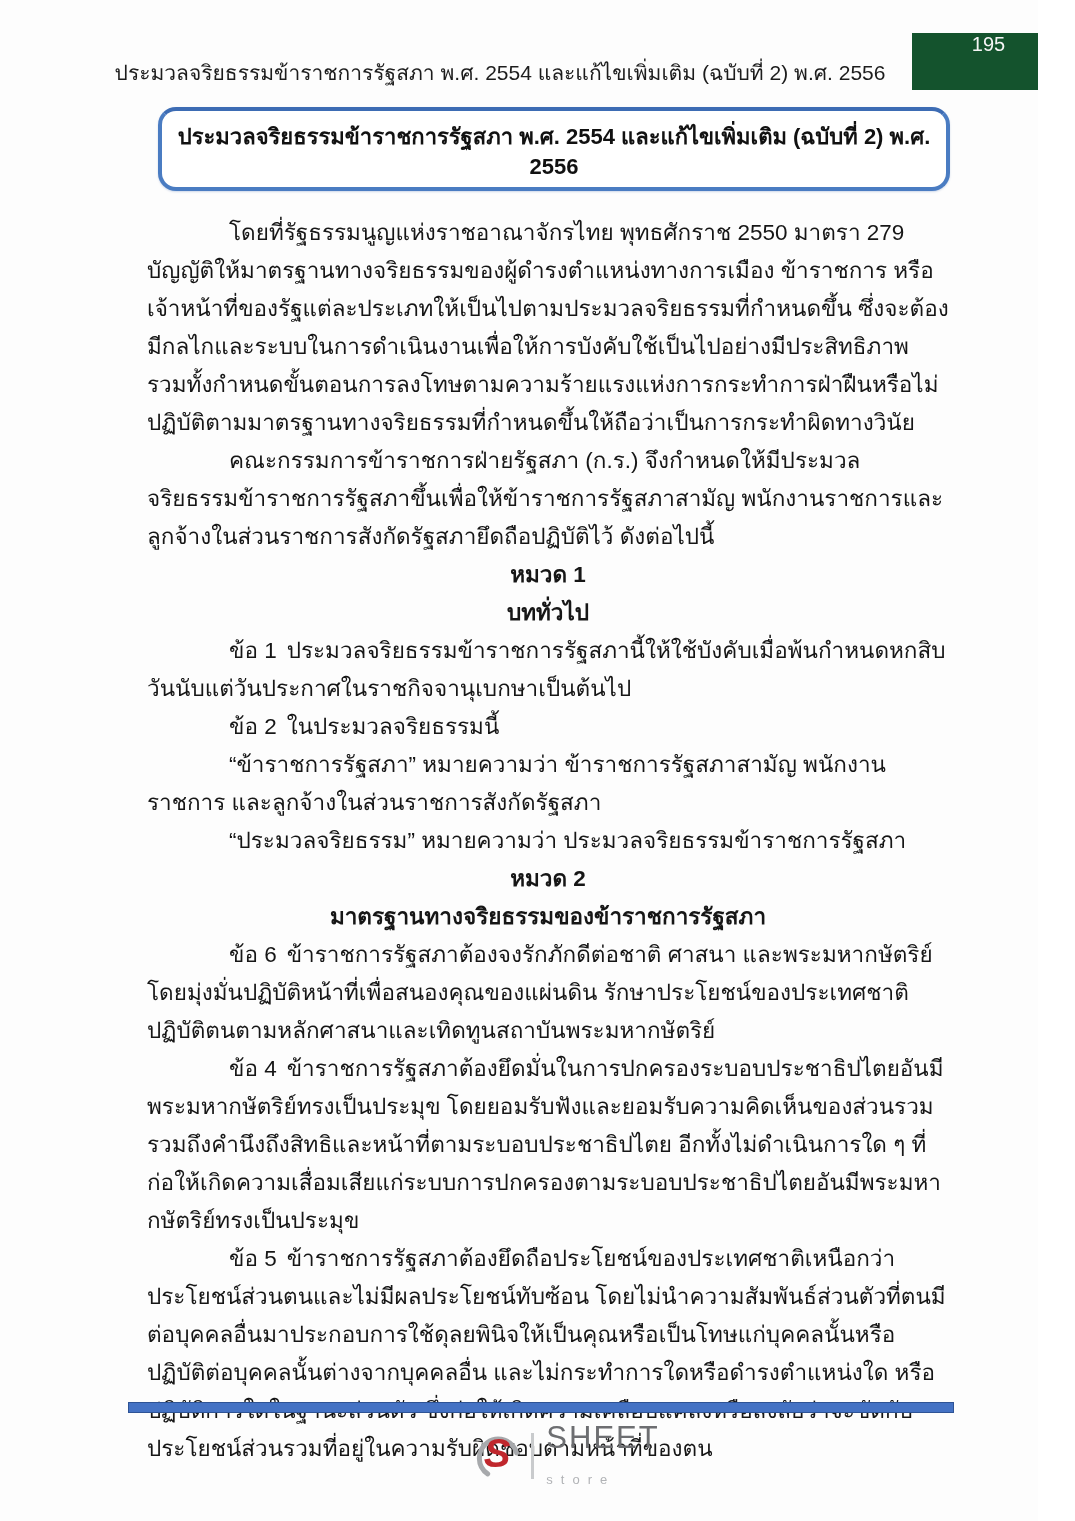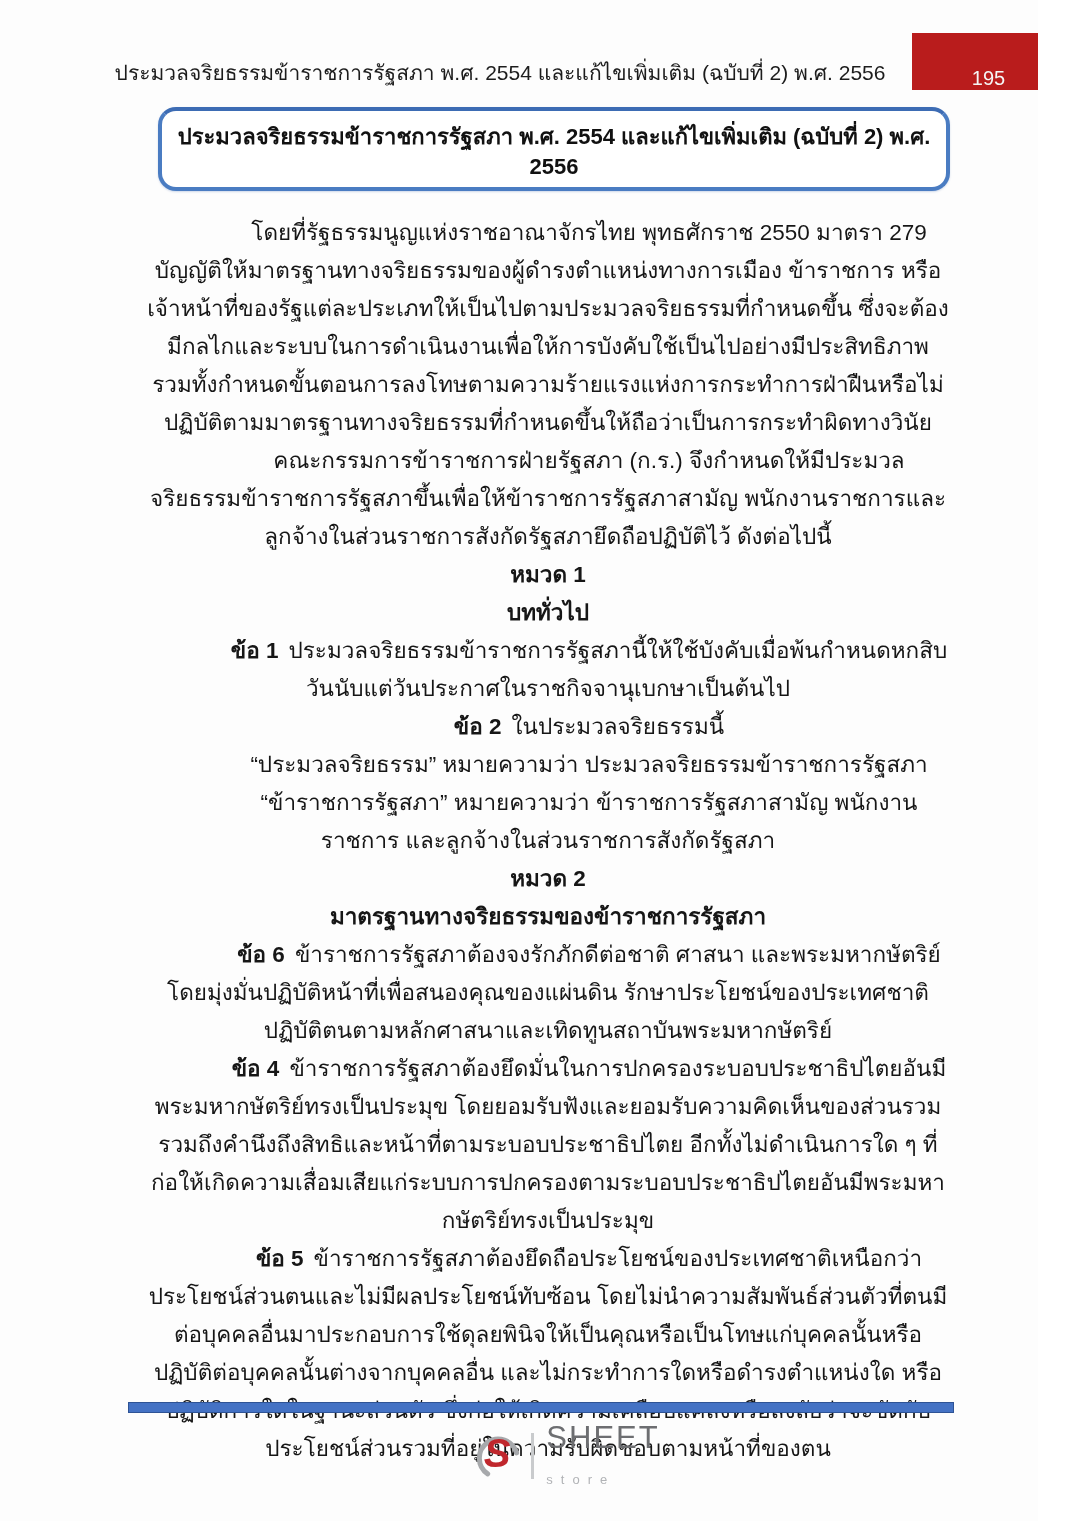--- a/index.html
+++ b/index.html
@@ -13,22 +13,22 @@
   }
 
   
   .doc-header-title {
     position:absolute; top:56px; left:100px; width:800px;
     text-align:center; font-size:21px; color:#1c1c1c;
     white-space:nowrap;
   }
   .page-number-box {
     position:absolute; top:33px; left:912px; width:153px; height:57px;
-    background:#b91c1c; color:#f5f5f5;
-    display:flex; align-items:flex-end; justify-content:center;
+    background:#14532d; color:#f5f5f5;
+    display:flex; align-items:flex-start; justify-content:center;
     font-size:20px;
   }
 
   
   .title-box {
     position:absolute; top:107px; left:158px; width:784px; height:76px;
     background:#ffffff;
     border:4px solid #4a7cc2;
     border-top-color:#3d6cb4;
     border-radius:18px;
@@ -37,25 +37,25 @@
   }
   .title-box-text {
     font-weight:bold; font-size:22px; text-align:center; color:#111;
   }
 
   
   .doc-body {
     position:absolute; top:214px; left:147px; width:802px;
     font-size:22.5px; line-height:38px; color:#161616;
   }
-  .para { margin:0; text-align:center; }
+  .para { margin:0; text-align:left; }
   .para.indent { text-indent:82px; }
   .para.center { text-align:center; text-indent:0; }
   .bold { font-weight:bold; }
-  .clause-label { font-weight:bold; padding-right:10px; }
+  .clause-label { font-weight:normal; padding-right:10px; }
 
   
   .footer-divider {
     position:absolute; left:128px; top:1402px; width:826px; height:11px;
     background:#4472c4;
     border:1px solid #2e5395;
     box-sizing:border-box;
   }
   .footer-logo-row {
     position:absolute; top:1424px; left:0; width:1075px;
@@ -97,23 +97,23 @@
     <p class="para indent">คณะกรรมการข้าราชการฝ่ายรัฐสภา (ก.ร.) จึงกำหนดให้มีประมวลจริยธรรมข้าราชการรัฐสภาขึ้นเพื่อให้ข้าราชการรัฐสภาสามัญ พนักงานราชการและลูกจ้างในส่วนราชการสังกัดรัฐสภายึดถือปฏิบัติไว้ ดังต่อไปนี้</p>
 
     <p class="para center bold">หมวด 1</p>
 
     <p class="para center bold">บททั่วไป</p>
 
     <p class="para indent"><span class="clause-label">ข้อ 1</span><span>ประมวลจริยธรรมข้าราชการรัฐสภานี้ให้ใช้บังคับเมื่อพ้นกำหนดหกสิบวันนับแต่วันประกาศในราชกิจจานุเบกษาเป็นต้นไป</span></p>
 
     <p class="para indent"><span class="clause-label">ข้อ 2</span><span>ในประมวลจริยธรรมนี้</span></p>
 
+    <p class="para indent">“ข้าราชการรัฐสภา” หมายความว่า ข้าราชการรัฐสภาสามัญ พนักงานราชการ และลูกจ้างในส่วนราชการสังกัดรัฐสภา</p>
+
     <p class="para indent">“ประมวลจริยธรรม” หมายความว่า ประมวลจริยธรรมข้าราชการรัฐสภา</p>
-
-    <p class="para indent">“ข้าราชการรัฐสภา” หมายความว่า ข้าราชการรัฐสภาสามัญ พนักงานราชการ และลูกจ้างในส่วนราชการสังกัดรัฐสภา</p>
 
     <p class="para center bold">หมวด 2</p>
 
     <p class="para center bold">มาตรฐานทางจริยธรรมของข้าราชการรัฐสภา</p>
 
     <p class="para indent"><span class="clause-label">ข้อ 6</span><span>ข้าราชการรัฐสภาต้องจงรักภักดีต่อชาติ ศาสนา และพระมหากษัตริย์ โดยมุ่งมั่นปฏิบัติหน้าที่เพื่อสนองคุณของแผ่นดิน รักษาประโยชน์ของประเทศชาติ ปฏิบัติตนตามหลักศาสนาและเทิดทูนสถาบันพระมหากษัตริย์</span></p>
 
     <p class="para indent"><span class="clause-label">ข้อ 4</span><span>ข้าราชการรัฐสภาต้องยึดมั่นในการปกครองระบอบประชาธิปไตยอันมีพระมหากษัตริย์ทรงเป็นประมุข โดยยอมรับฟังและยอมรับความคิดเห็นของส่วนรวม รวมถึงคำนึงถึงสิทธิและหน้าที่ตามระบอบประชาธิปไตย อีกทั้งไม่ดำเนินการใด ๆ ที่ก่อให้เกิดความเสื่อมเสียแก่ระบบการปกครองตามระบอบประชาธิปไตยอันมีพระมหากษัตริย์ทรงเป็นประมุข</span></p>
 
     <p class="para indent"><span class="clause-label">ข้อ 5</span><span>ข้าราชการรัฐสภาต้องยึดถือประโยชน์ของประเทศชาติเหนือกว่าประโยชน์ส่วนตนและไม่มีผลประโยชน์ทับซ้อน โดยไม่นำความสัมพันธ์ส่วนตัวที่ตนมีต่อบุคคลอื่นมาประกอบการใช้ดุลยพินิจให้เป็นคุณหรือเป็นโทษแก่บุคคลนั้นหรือปฏิบัติต่อบุคคลนั้นต่างจากบุคคลอื่น และไม่กระทำการใดหรือดำรงตำแหน่งใด หรือปฏิบัติการใดในฐานะส่วนตัว ซึ่งก่อให้เกิดความเคลือบแคลงหรือสงสัยว่าจะขัดกับประโยชน์ส่วนรวมที่อยู่ในความรับผิดชอบตามหน้าที่ของตน</span></p>

